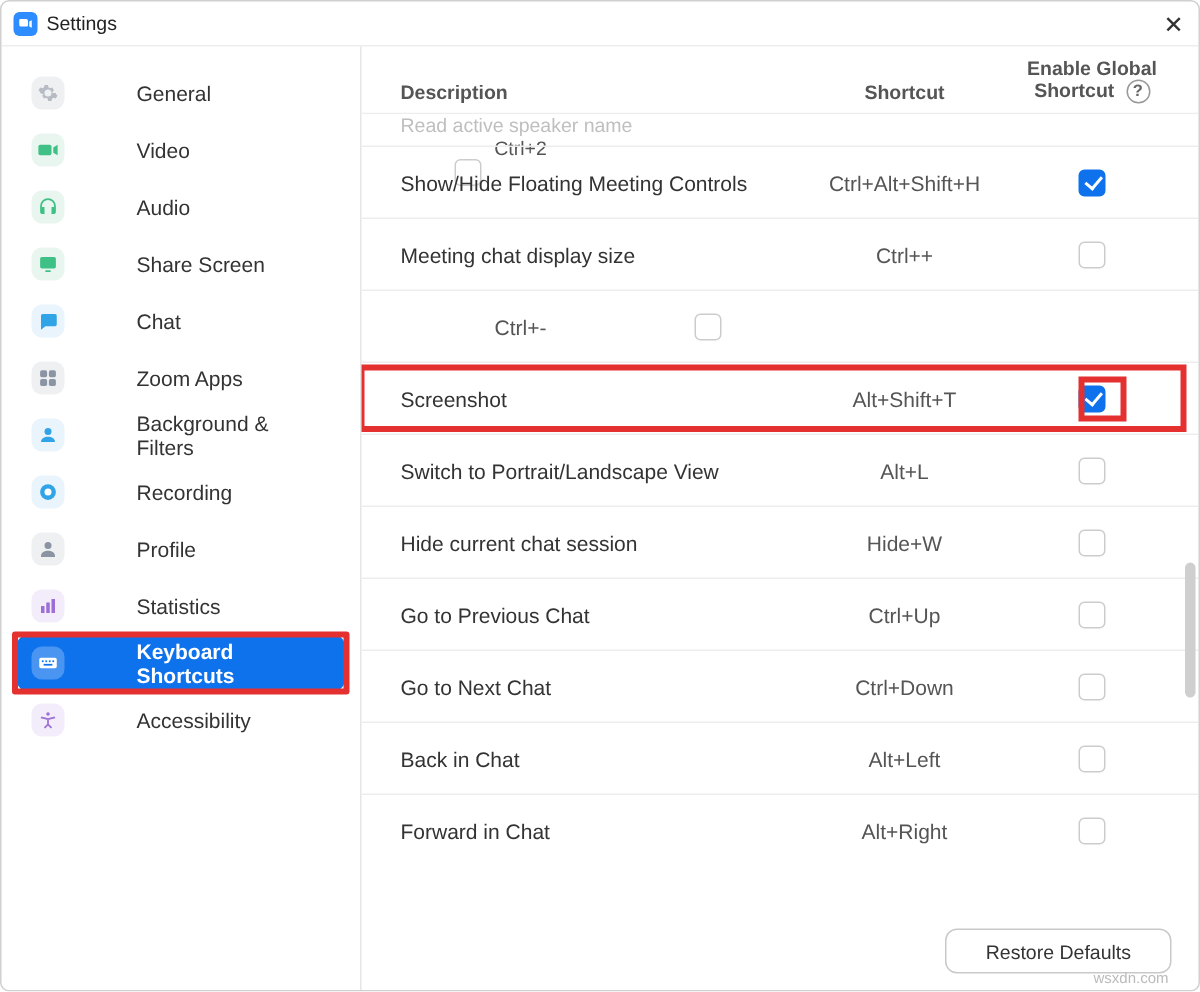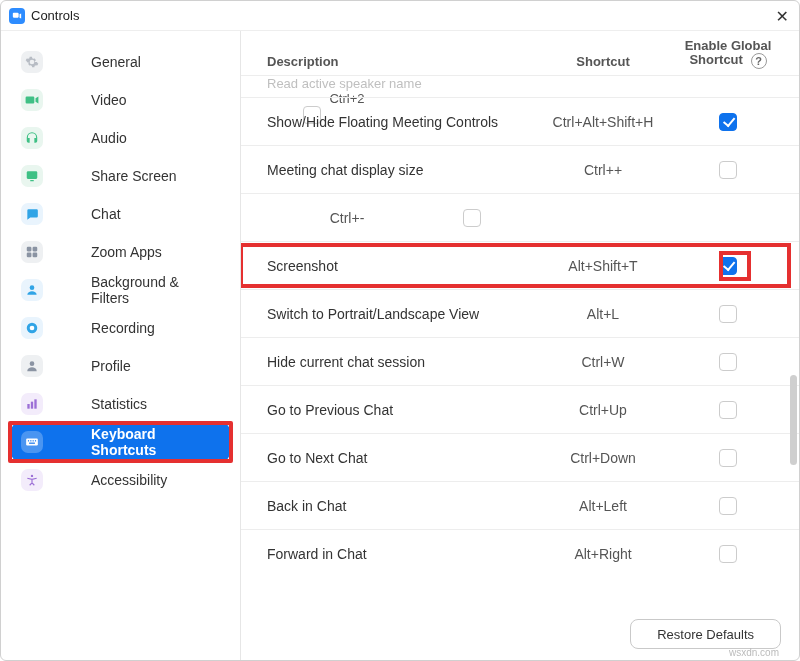--- a/index.html
+++ b/index.html
@@ -42,21 +42,21 @@
 </head>
 <body>
 
 <div class="window">
   <div class="titlebar">
     <div class="app-icon">
       <svg width="10" height="10" viewBox="0 0 24 24" fill="#fff">
           <path d="M2 6a2 2 0 0 1 2-2h9a3 3 0 0 1 3 3v7a2 2 0 0 1-2 2H5a3 3 0 0 1-3-3V6zm16 2l4-2v12l-4-2V8z"></path>
         </svg>
     </div>
-    <span>Controls</span>
+    <span>Settings</span>
     <span class="close-x">✕</span>
   </div>
 
   <div class="body">
 
     <div class="sidebar">
       <div class="nav-item">
         <span class="icon-wrap" style="background:#eef0f2">
             <svg width="14" height="14" viewBox="0 0 24 24" fill="#b7bcc4">
               <path d="M12 8a4 4 0 1 0 0 8 4 4 0 0 0 0-8zm9 4a7 7 0 0 1-.1 1.2l2 1.6-2 3.4-2.4-.8a7 7 0 0 1-2 1.2l-.4 2.6h-4l-.4-2.6a7 7 0 0 1-2-1.2l-2.4.8-2-3.4 2-1.6A7 7 0 0 1 3 12a7 7 0 0 1 .1-1.2l-2-1.6 2-3.4 2.4.8a7 7 0 0 1 2-1.2L8 2.8h4l.4 2.6a7 7 0 0 1 2 1.2l2.4-.8 2 3.4-2 1.6c.1.4.2.8.2 1.2z"></path>
@@ -220,21 +220,21 @@
           </div>
           <div class="row">
             <div class="desc">Switch to Portrait/Landscape View</div>
             <div class="short">Alt+L</div>
             <div class="enable">
                 <span class="chk"></span>
               </div>
           </div>
           <div class="row">
             <div class="desc">Hide current chat session</div>
-            <div class="short">Ctrl+W</div>
+            <div class="short">Hide+W</div>
             <div class="enable">
                 <span class="chk"></span>
               </div>
           </div>
           <div class="row">
             <div class="desc">Go to Previous Chat</div>
             <div class="short">Ctrl+Up</div>
             <div class="enable">
                 <span class="chk"></span>
               </div>

